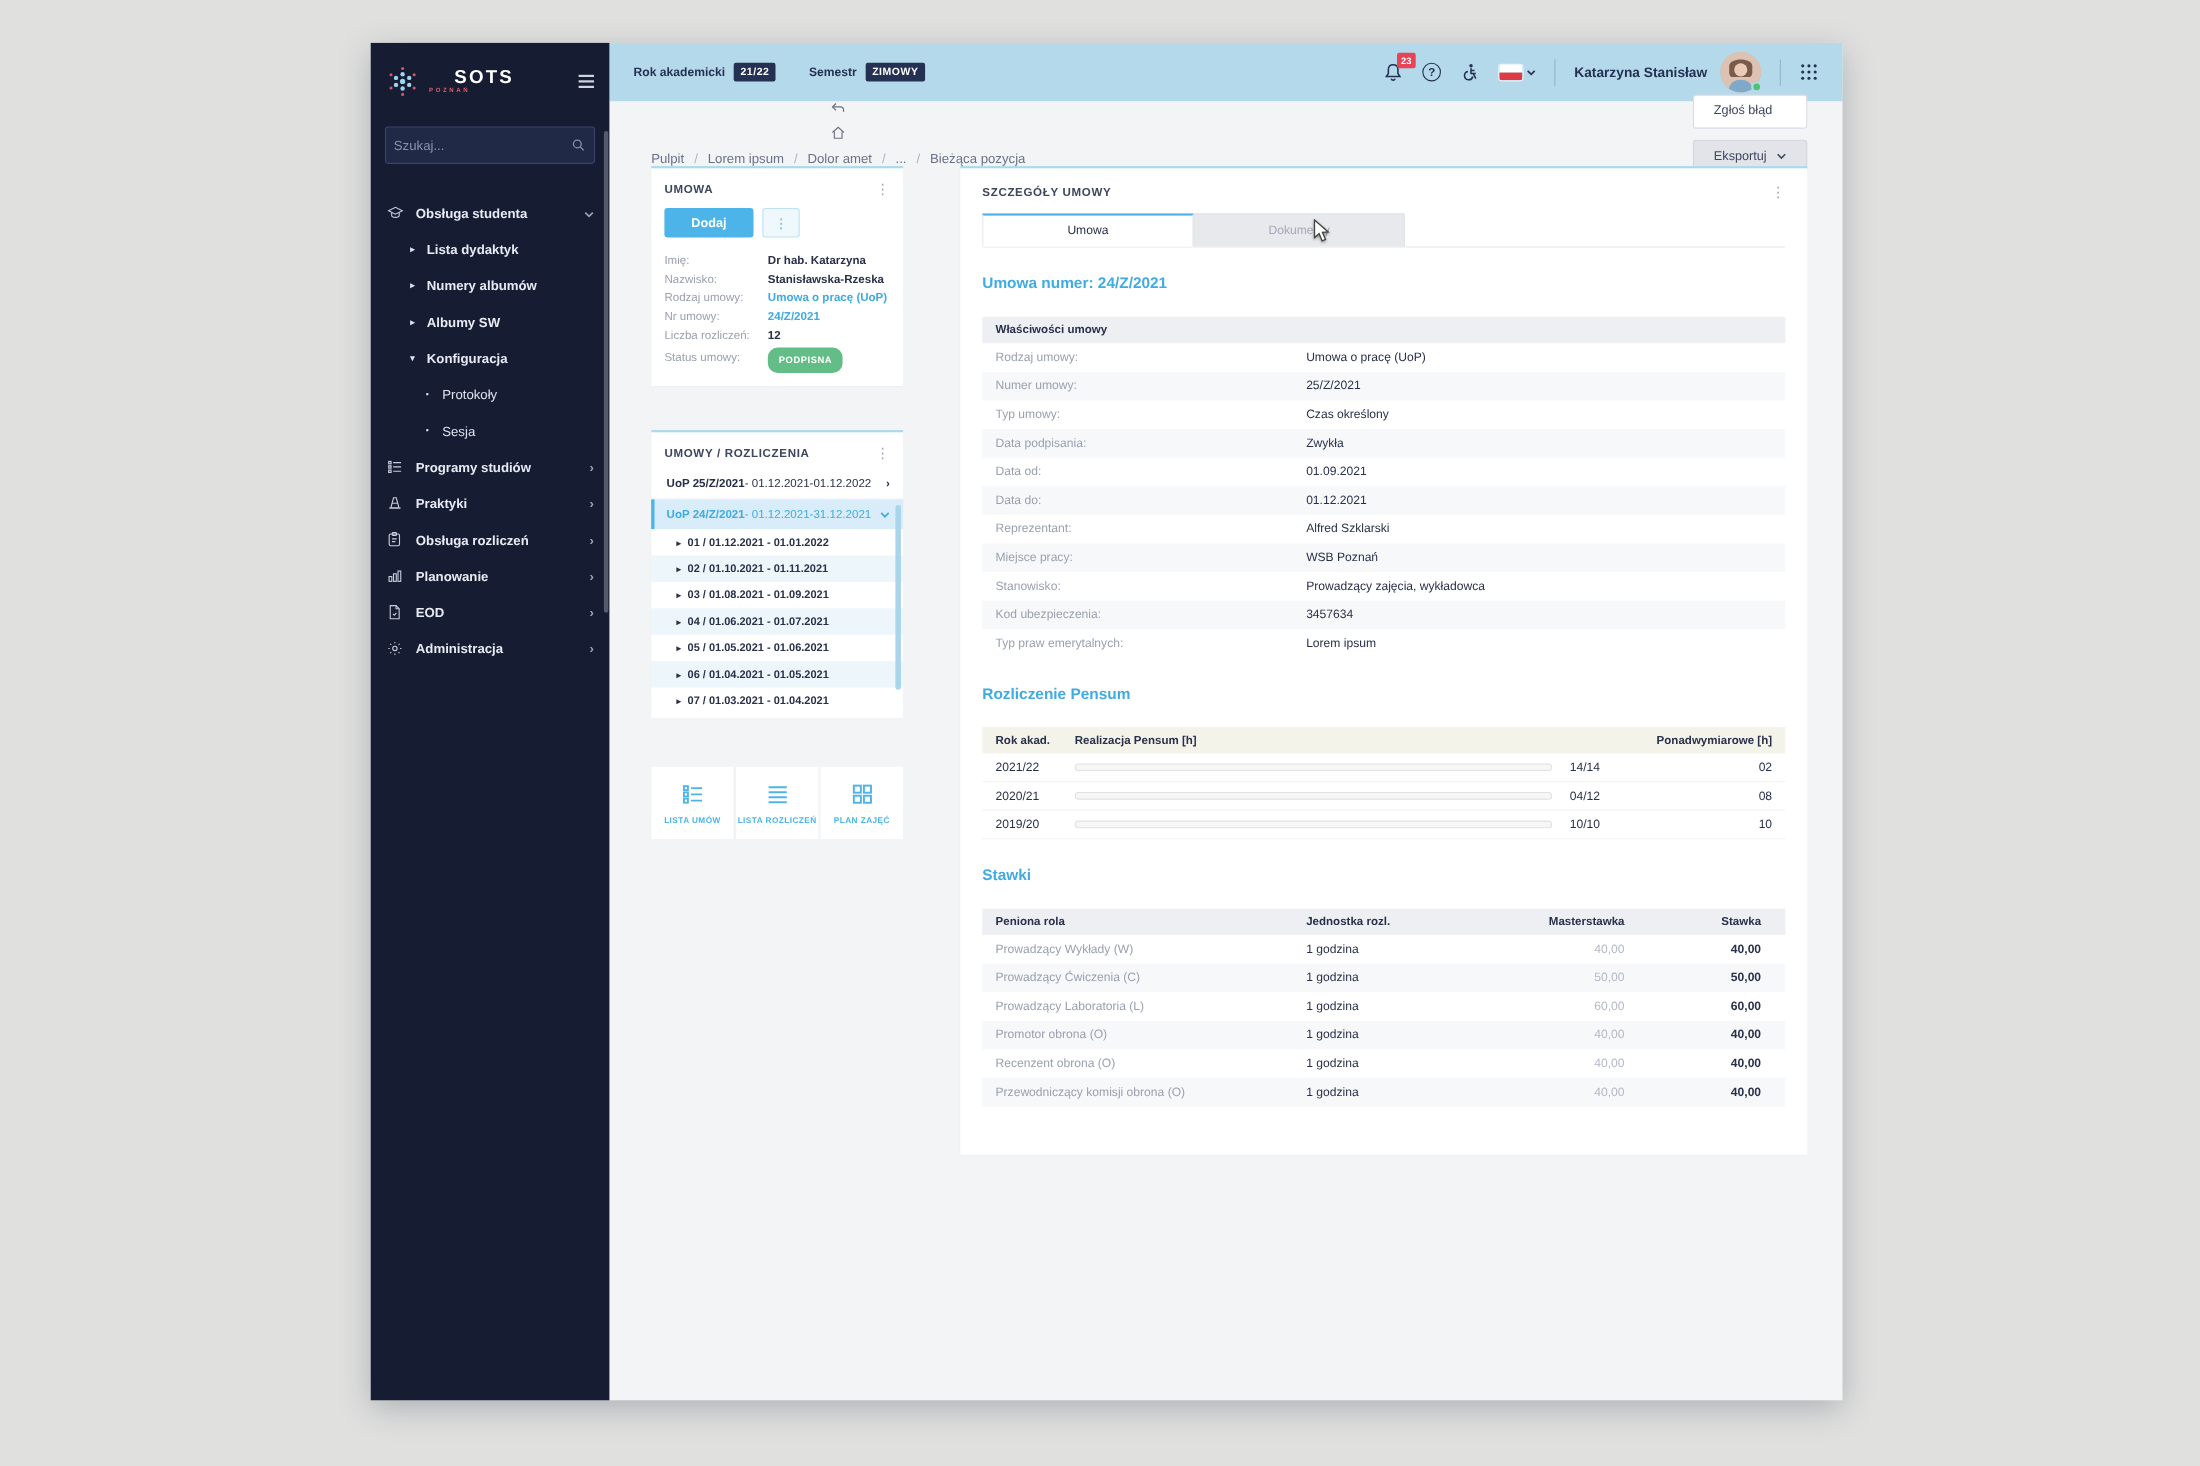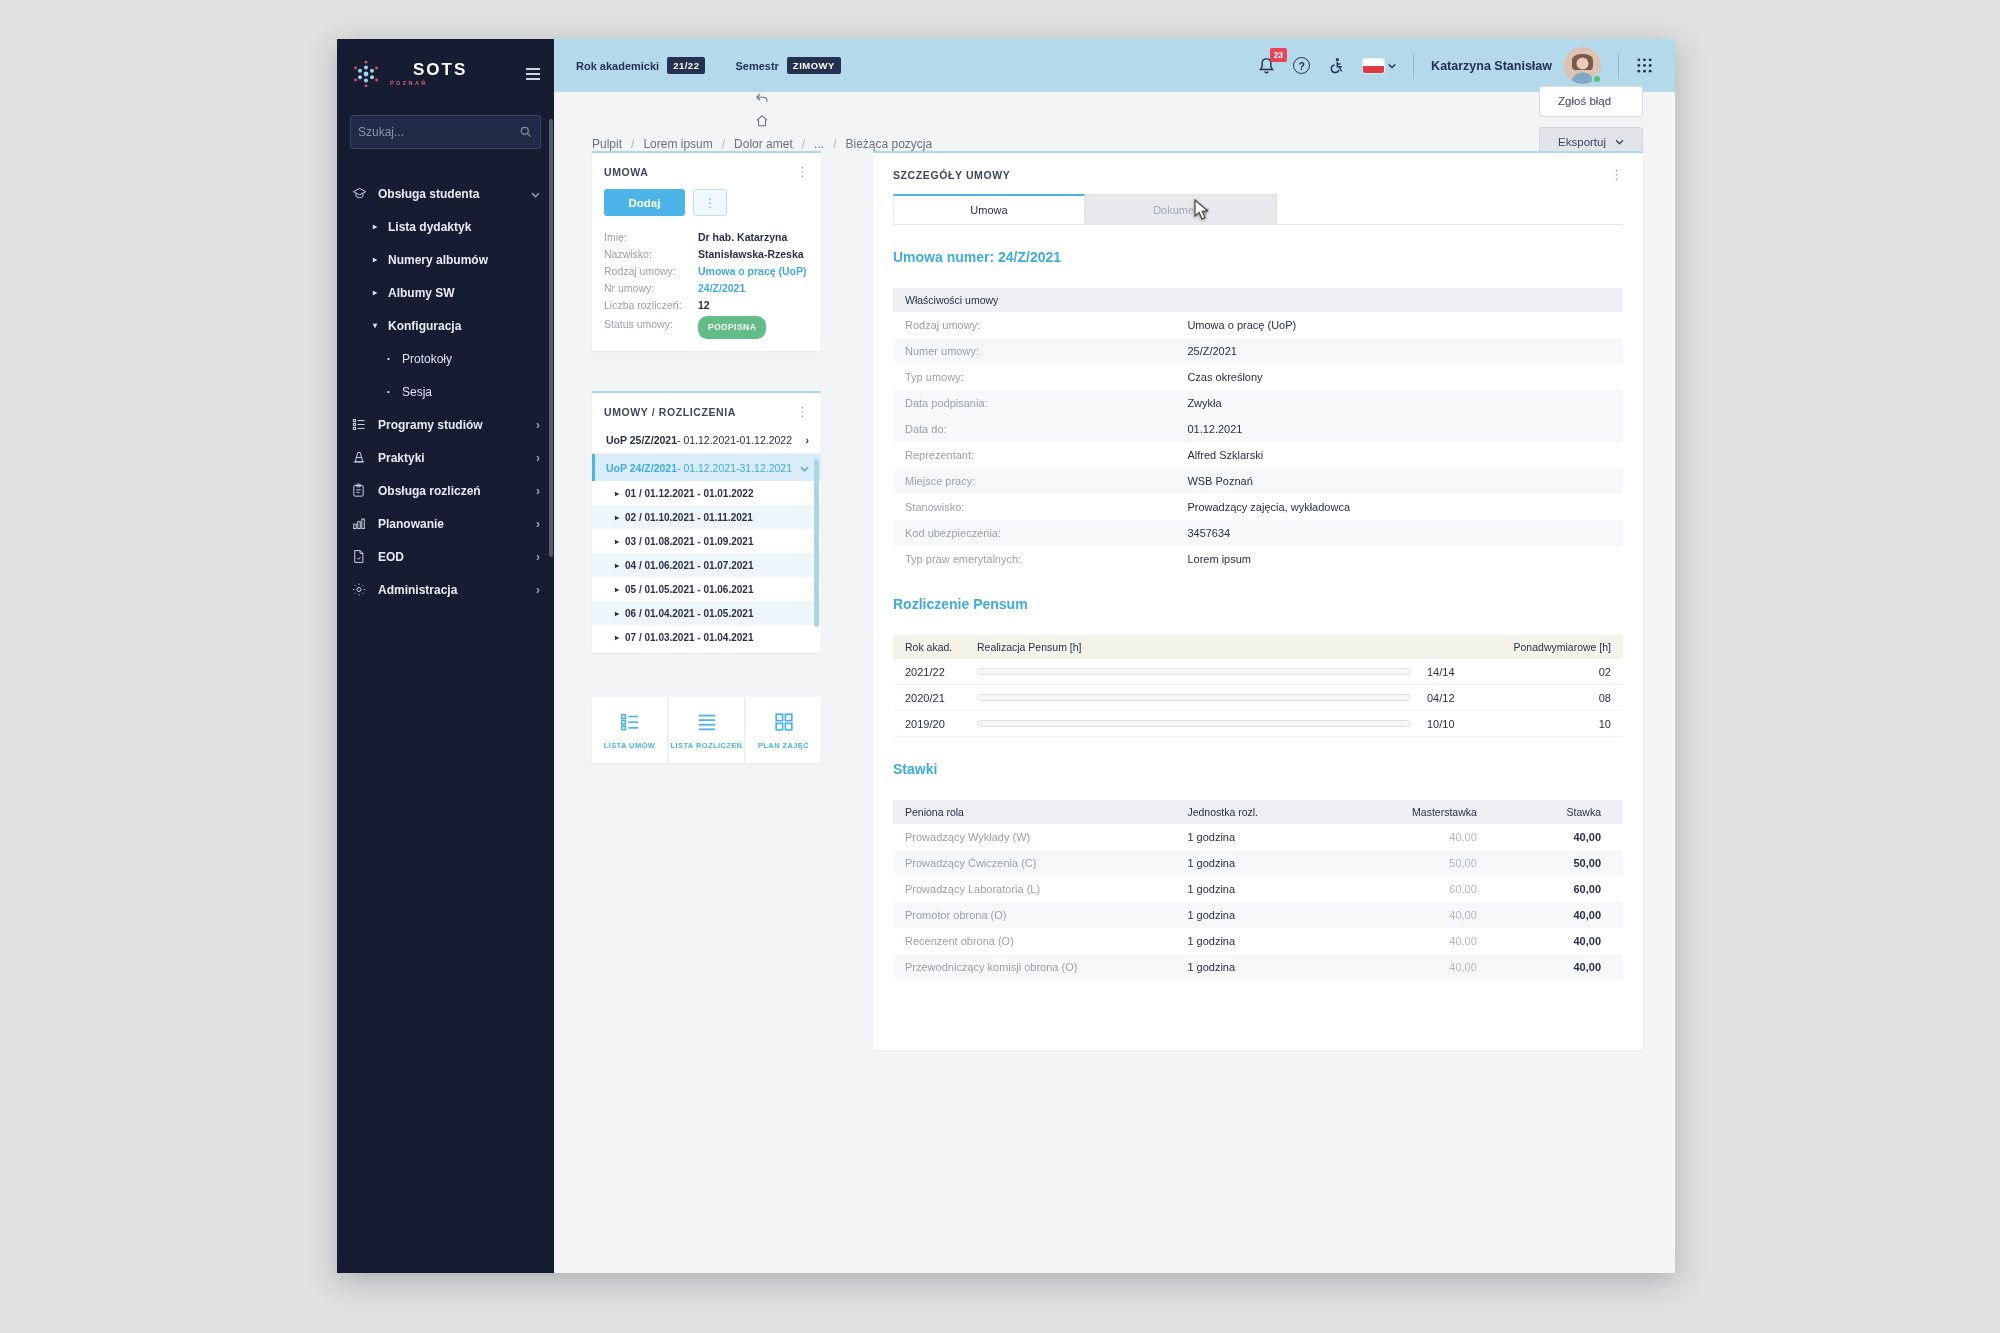--- a/index.html
+++ b/index.html
@@ -116,21 +116,21 @@
   .panel { flex:1; background:#fff; border-top:2px solid #a9d9ee; min-height:899px;
            box-shadow:0 1px 2px rgba(20,30,60,.05); padding:0 20px 30px; }
   .panel-head { display:flex; align-items:center; justify-content:space-between; padding:15px 0 13px; }
   .tabs-row { display:flex; border-bottom:1px solid #e6e8ec; }
   .tab { width:192px; height:30px; display:flex; align-items:center; justify-content:center; font-size:11px;
          cursor:pointer; }
   .tab.active { background:#fff; border:1px solid #e6e8ec; border-top:2px solid #4cb4e8; border-bottom:1px solid #fff;
                 margin-bottom:-1px; color:#28304a; }
   .tab.inactive { background:#e7e9ed; border:1px solid #dfe2e7; border-bottom:none; color:#a3a9b8; }
   .section-heading { color:#3fabe2; font-size:14px; font-weight:bold; margin:24px 0 13px; }
-  .band { height:22px; display:flex; align-items:center; padding:12px 12px; font-size:10.5px; font-weight:normal;
+  .band { height:22px; display:flex; align-items:center; padding:12px 12px; font-size:10.5px; font-weight:bold;
           color:#28304a;margin-top:23px; }
   .band.grey { background:#edeff3; }
   .band.beige { background:#f4f3ea; }
   .prop-row { display:flex; height:26px; align-items:center; padding:0 12px; font-size:11px; }
   .prop-row.alt { background:#f7f8fa; }
   .prop-label { flex:0 0 40%; color:#9aa0b0; }
   .prop-value { color:#28304a; }
   .pensum-row { display:flex; align-items:center; height:26px; padding:0 12px; border-bottom:1px solid #f2f3f5;
                 font-size:11px; color:#28304a; }
   .p-year { flex:0 0 72px; }
@@ -575,20 +575,24 @@
                     <span class="prop-value">25/Z/2021</span>
                   </div>
                   <div class="prop-row">
                     <span class="prop-label">Typ umowy:</span>
                     <span class="prop-value">Czas określony</span>
                   </div>
                   <div class="prop-row alt">
                     <span class="prop-label">Data podpisania:</span>
                     <span class="prop-value">Zwykła</span>
                   </div>
+                  <div class="prop-row">
+                    <span class="prop-label">Data od:</span>
+                    <span class="prop-value">01.09.2021</span>
+                  </div>
                   <div class="prop-row alt">
                     <span class="prop-label">Data do:</span>
                     <span class="prop-value">01.12.2021</span>
                   </div>
                   <div class="prop-row">
                     <span class="prop-label">Reprezentant:</span>
                     <span class="prop-value">Alfred Szklarski</span>
                   </div>
                   <div class="prop-row alt">
                     <span class="prop-label">Miejsce pracy:</span>

